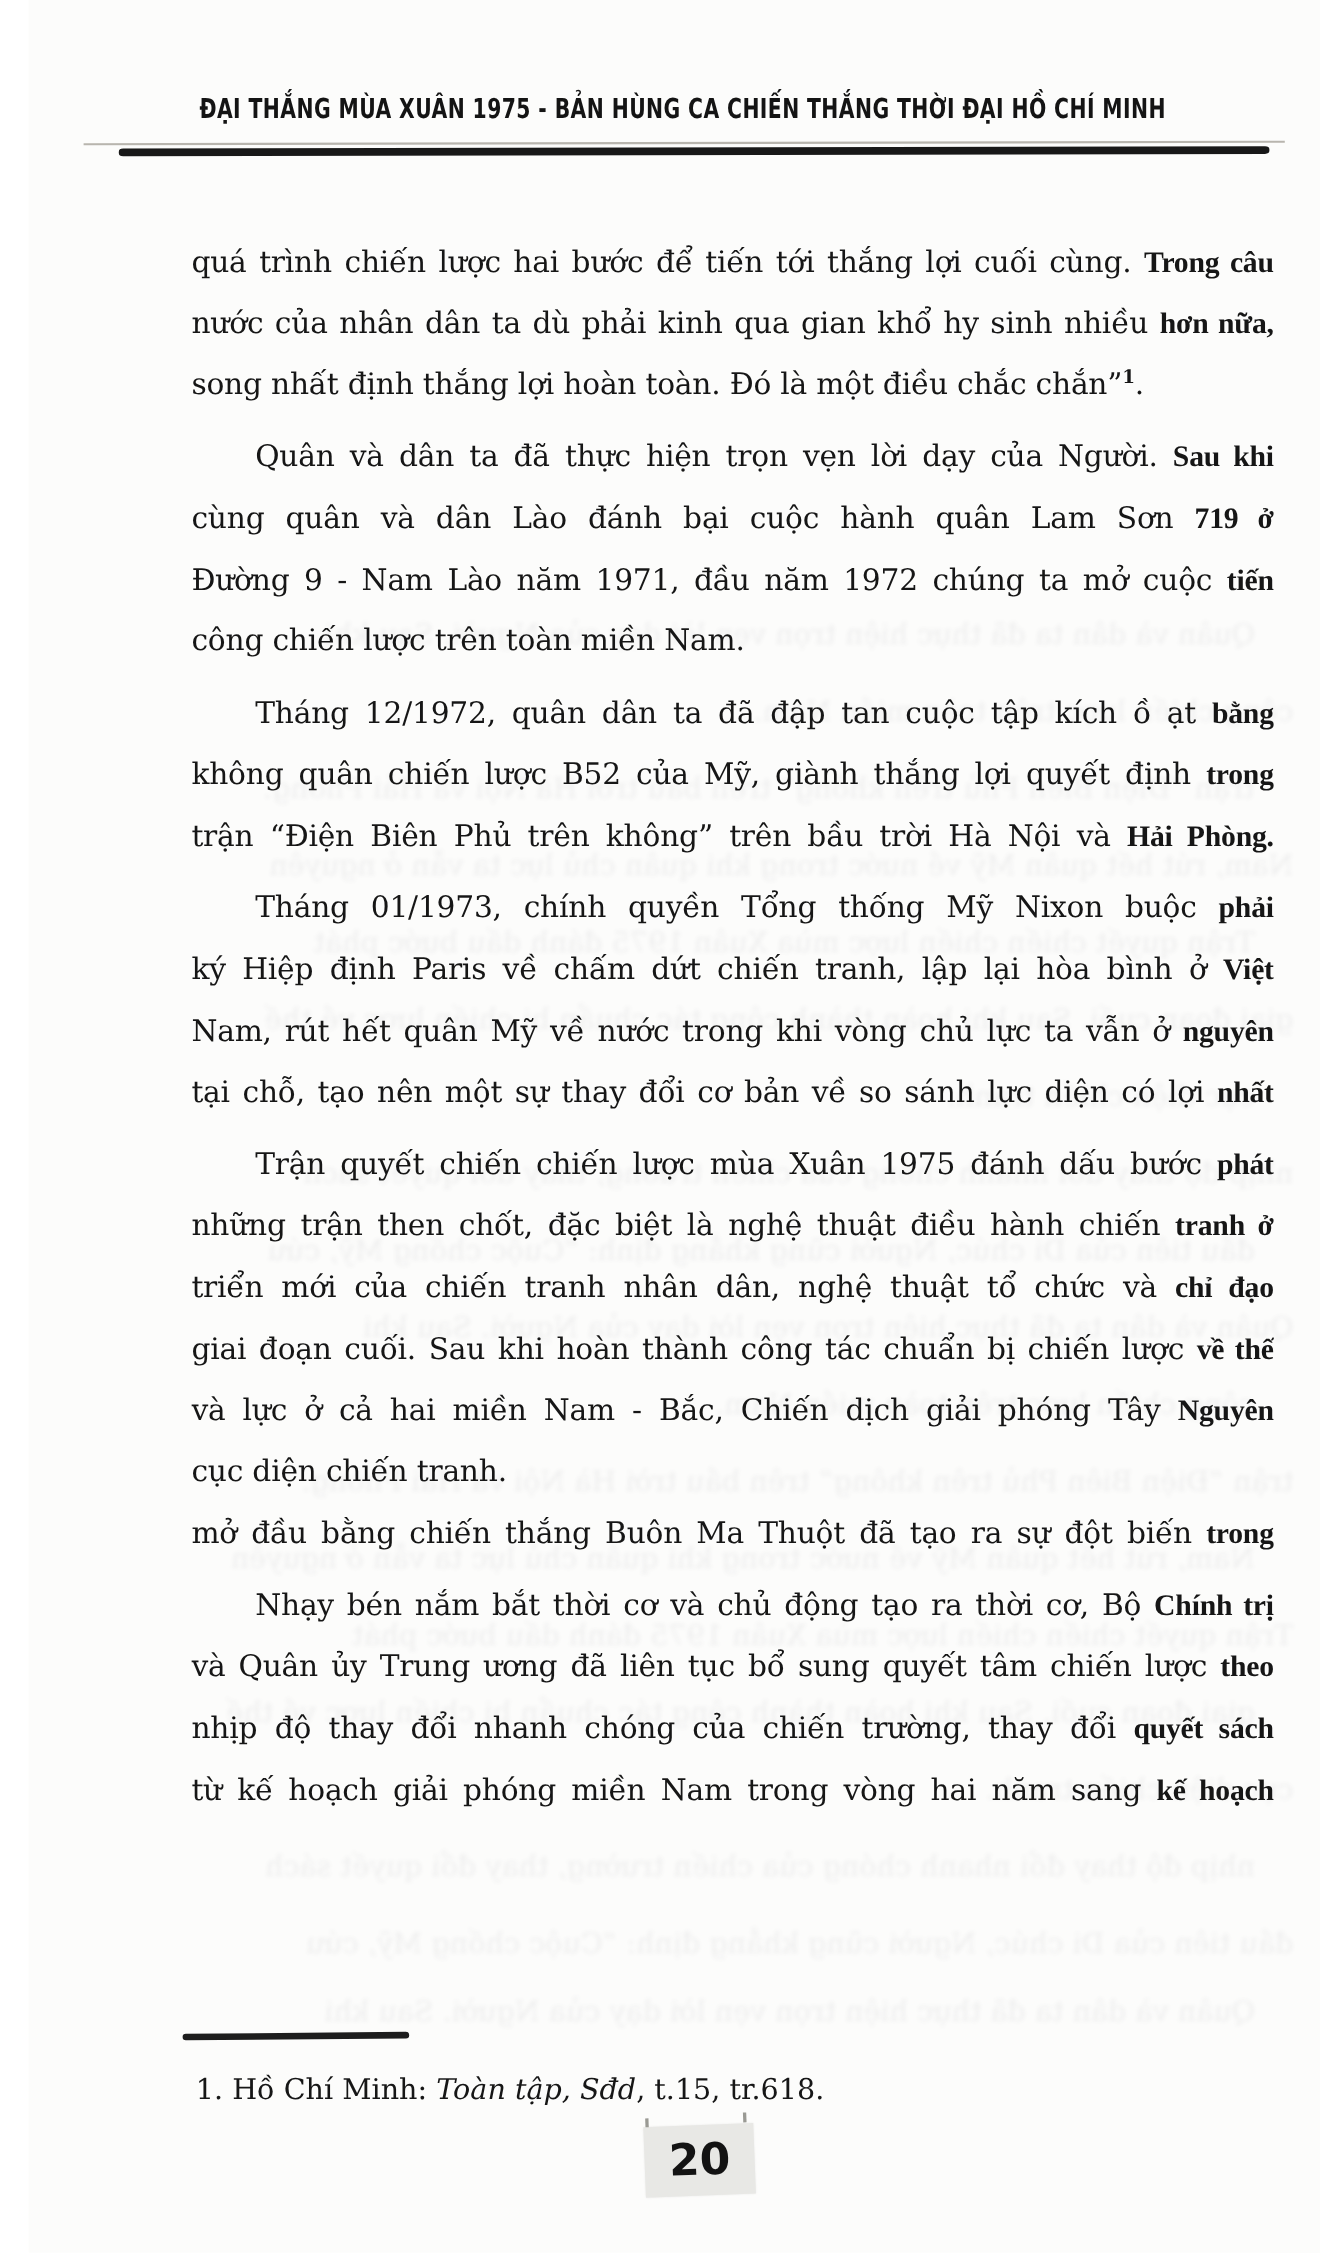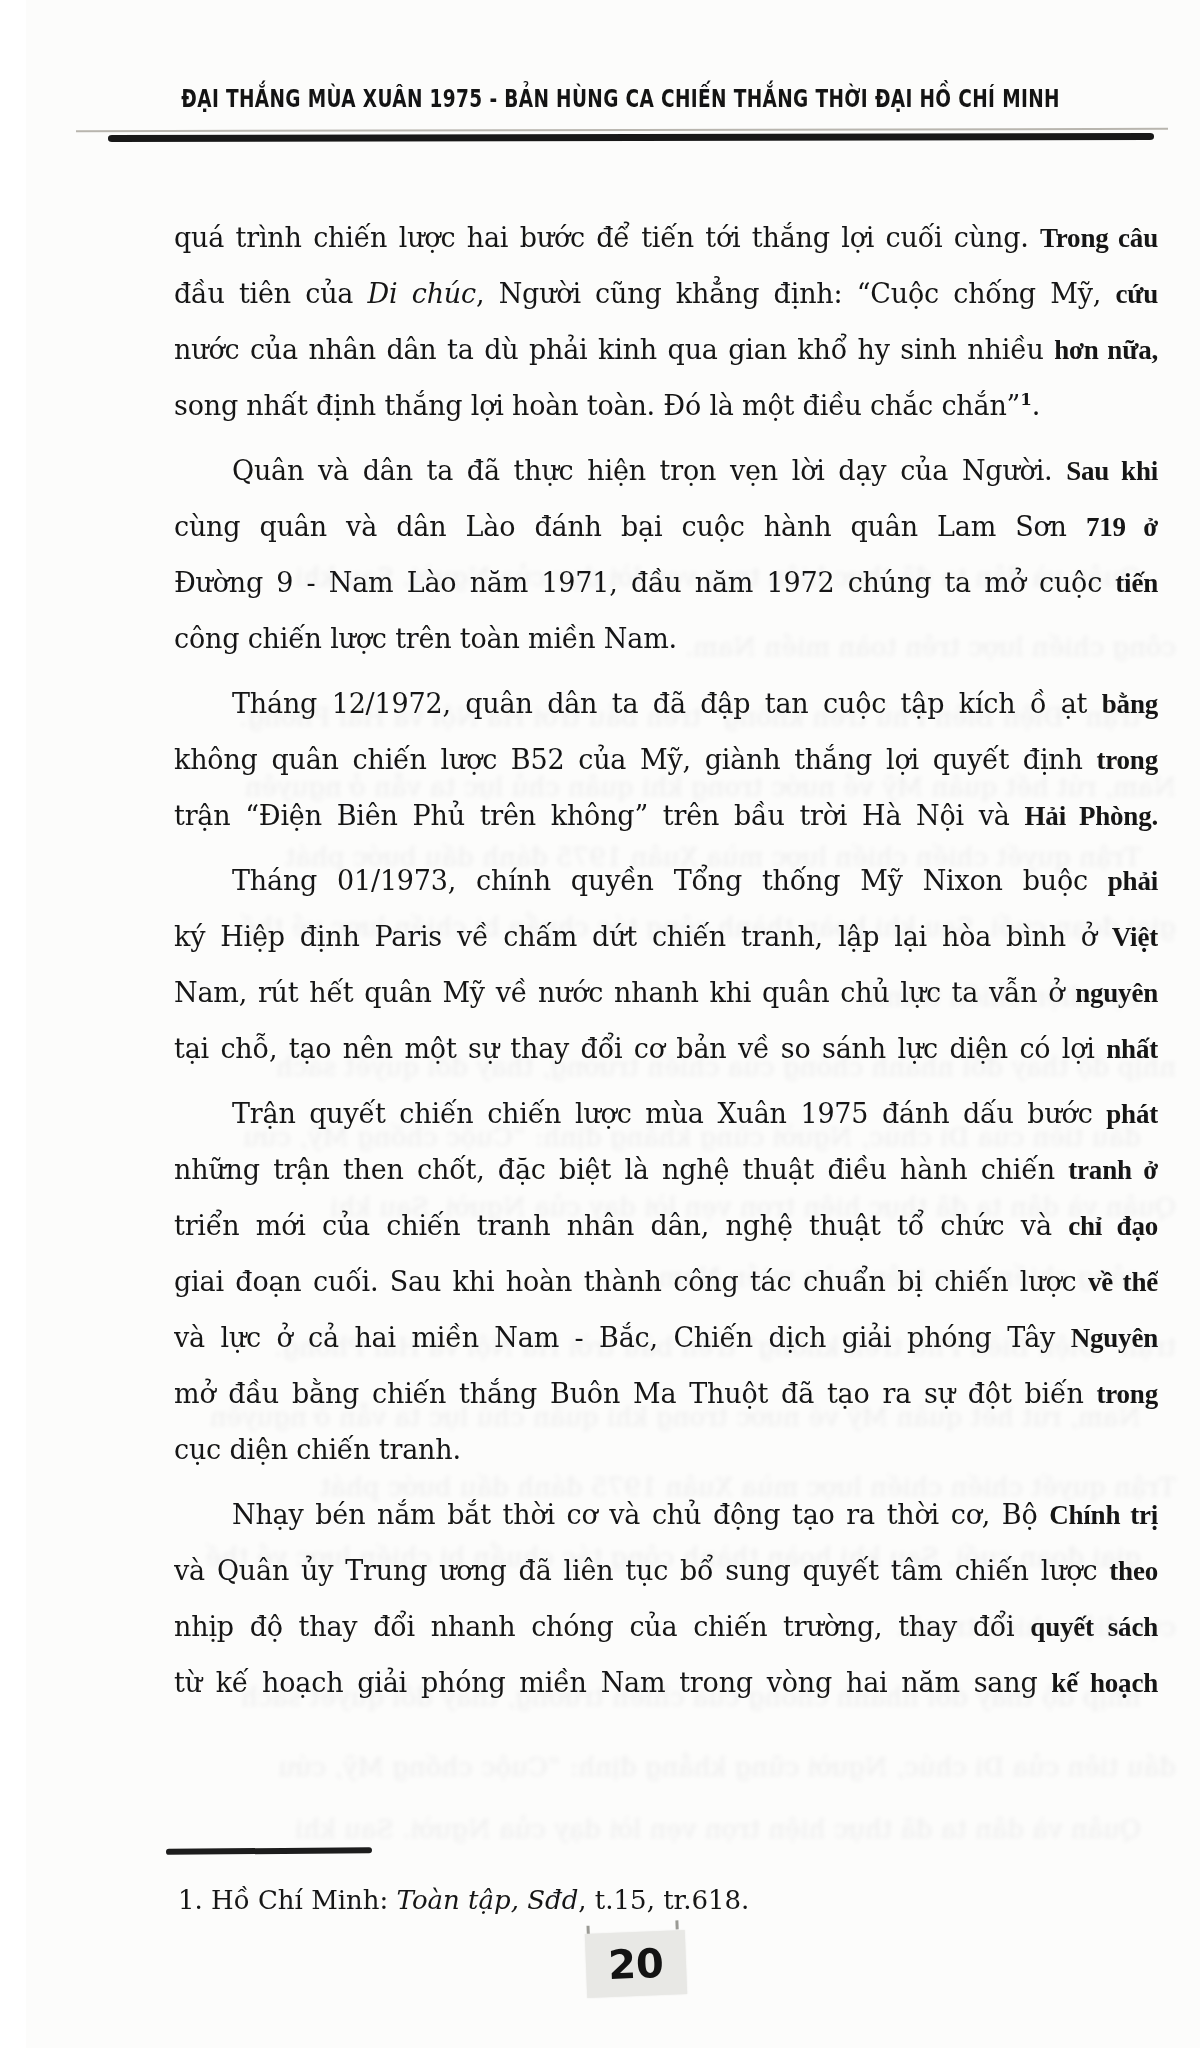--- a/index.html
+++ b/index.html
@@ -79,49 +79,48 @@
       <div class="bleed-line" style="top: 1542px; left: 165px;">giai đoạn cuối. Sau khi hoàn thành công tác chuẩn bị chiến lược về thế</div>
       <div class="bleed-line" style="top: 1612px; left: 200px;">cục diện chiến tranh.</div>
       <div class="bleed-line" style="top: 1682px; left: 165px;">nhịp độ thay đổi nhanh chóng của chiến trường, thay đổi quyết sách</div>
       <div class="bleed-line" style="top: 1752px; left: 200px;">đầu tiên của Di chúc, Người cũng khẳng định: “Cuộc chống Mỹ, cứu</div>
       <div class="bleed-line" style="top: 1814px; left: 165px;">Quân và dân ta đã thực hiện trọn vẹn lời dạy của Người. Sau khi</div>
     </div>
 
   <div class="body-text">
       <div class="para">
         <div class="line"><span class="s-n">quá trình chiến lược hai bước để tiến tới thắng lợi cuối cùng. </span><span class="s-b">Trong câu</span></div>
-        <div class="line"><span class="s-n">đầu tiên của </span><span class="s-i">Di chúc</span><span class="s-n">, Người cũng khẳng định: “Cuộc chống Mỹ, </span><span class="s-b">cứu</span></div>
         <div class="line"><span class="s-n">nước của nhân dân ta dù phải kinh qua gian khổ hy sinh nhiều </span><span class="s-b">hơn nữa,</span></div>
         <div class="line left"><span class="s-n">song nhất định thắng lợi hoàn toàn. Đó là một điều chắc chắn”</span><span class="s-sup">1</span><span class="s-n">.</span></div>
       </div>
       <div class="para indent">
         <div class="line"><span class="s-n">Quân và dân ta đã thực hiện trọn vẹn lời dạy của Người. </span><span class="s-b">Sau khi</span></div>
         <div class="line"><span class="s-n">cùng quân và dân Lào đánh bại cuộc hành quân Lam Sơn </span><span class="s-b">719 ở</span></div>
         <div class="line"><span class="s-n">Đường 9 - Nam Lào năm 1971, đầu năm 1972 chúng ta mở cuộc </span><span class="s-b">tiến</span></div>
         <div class="line left"><span class="s-n">công chiến lược trên toàn miền Nam.</span></div>
       </div>
       <div class="para indent">
         <div class="line"><span class="s-n">Tháng 12/1972, quân dân ta đã đập tan cuộc tập kích ồ ạt </span><span class="s-b">bằng</span></div>
         <div class="line"><span class="s-n">không quân chiến lược B52 của Mỹ, giành thắng lợi quyết định </span><span class="s-b">trong</span></div>
         <div class="line"><span class="s-n">trận “Điện Biên Phủ trên không” trên bầu trời Hà Nội và </span><span class="s-b">Hải Phòng.</span></div>
       </div>
       <div class="para indent">
         <div class="line"><span class="s-n">Tháng 01/1973, chính quyền Tổng thống Mỹ Nixon buộc </span><span class="s-b">phải</span></div>
         <div class="line"><span class="s-n">ký Hiệp định Paris về chấm dứt chiến tranh, lập lại hòa bình ở </span><span class="s-b">Việt</span></div>
-        <div class="line"><span class="s-n">Nam, rút hết quân Mỹ về nước nhanh khi quân chủ lực ta vẫn ở </span><span class="s-b">nguyên</span></div>
+        <div class="line"><span class="s-n">Nam, rút hết quân Mỹ về nước trong khi vòng chủ lực ta vẫn ở </span><span class="s-b">nguyên</span></div>
         <div class="line"><span class="s-n">tại chỗ, tạo nên một sự thay đổi cơ bản về so sánh lực diện có lợi </span><span class="s-b">nhất</span></div>
       </div>
       <div class="para indent">
         <div class="line"><span class="s-n">Trận quyết chiến chiến lược mùa Xuân 1975 đánh dấu bước </span><span class="s-b">phát</span></div>
         <div class="line"><span class="s-n">những trận then chốt, đặc biệt là nghệ thuật điều hành chiến </span><span class="s-b">tranh ở</span></div>
         <div class="line"><span class="s-n">triển mới của chiến tranh nhân dân, nghệ thuật tổ chức và </span><span class="s-b">chỉ đạo</span></div>
         <div class="line"><span class="s-n">giai đoạn cuối. Sau khi hoàn thành công tác chuẩn bị chiến lược </span><span class="s-b">về thế</span></div>
         <div class="line"><span class="s-n">và lực ở cả hai miền Nam - Bắc, Chiến dịch giải phóng Tây </span><span class="s-b">Nguyên</span></div>
+        <div class="line left"><span class="s-n">cục diện chiến tranh.</span></div>
         <div class="line"><span class="s-n">mở đầu bằng chiến thắng Buôn Ma Thuột đã tạo ra sự đột biến </span><span class="s-b">trong</span></div>
-        <div class="line left"><span class="s-n">cục diện chiến tranh.</span></div>
       </div>
       <div class="para indent">
         <div class="line"><span class="s-n">Nhạy bén nắm bắt thời cơ và chủ động tạo ra thời cơ, Bộ </span><span class="s-b">Chính trị</span></div>
         <div class="line"><span class="s-n">và Quân ủy Trung ương đã liên tục bổ sung quyết tâm chiến lược </span><span class="s-b">theo</span></div>
         <div class="line"><span class="s-n">nhịp độ thay đổi nhanh chóng của chiến trường, thay đổi </span><span class="s-b">quyết sách</span></div>
         <div class="line"><span class="s-n">từ kế hoạch giải phóng miền Nam trong vòng hai năm sang </span><span class="s-b">kế hoạch</span></div>
       </div>
     </div>
 
   <div class="footnote-rule"></div>

